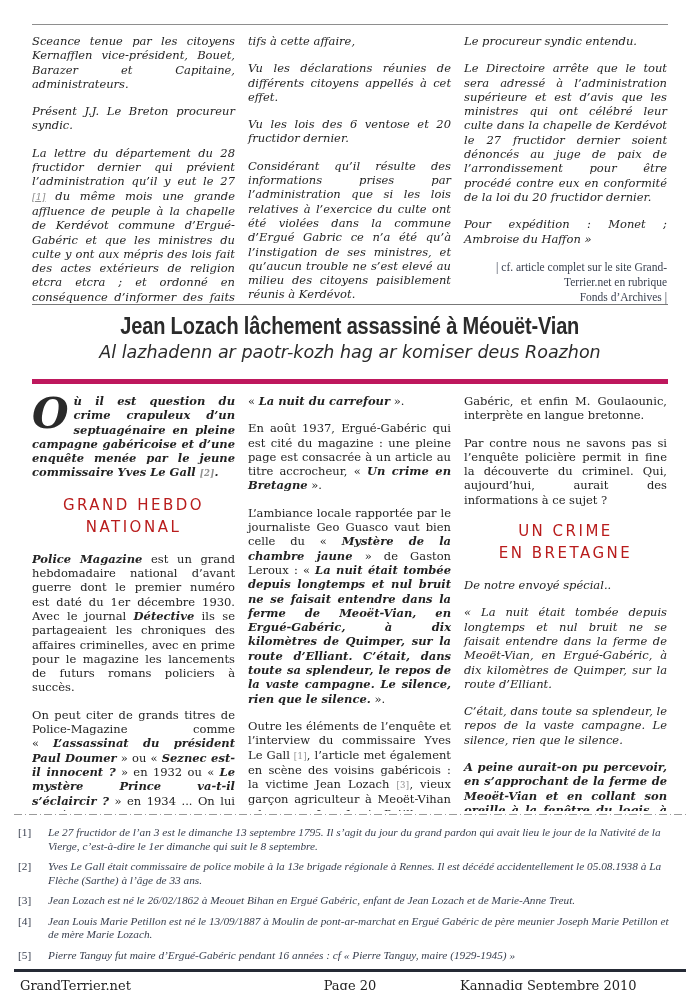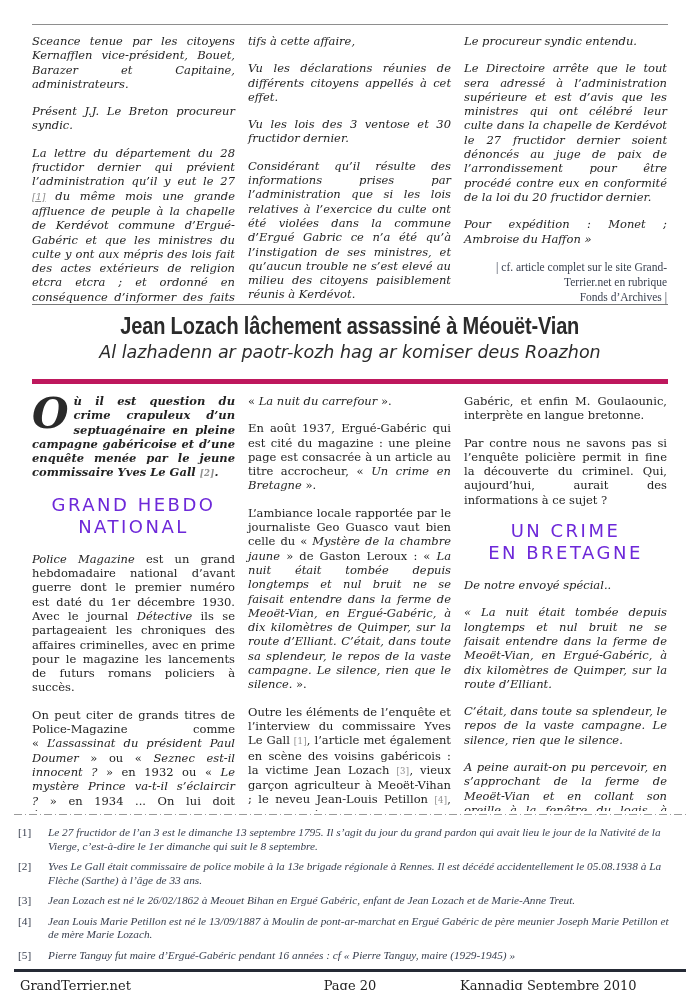--- a/index.html
+++ b/index.html
@@ -22,26 +22,26 @@
                   transform:scaleX(.87);letter-spacing:-.2px;white-space:nowrap;}
   .headline-subtitle{font-family:"DejaVu Sans",sans-serif;font-style:italic;font-weight:normal;
                      font-size:17.5px;line-height:22px;color:#2b2b2b;margin:1px 0 8px;}
   
   .article{display:flex;gap:13px;height:417px;overflow:hidden;padding-top:10px;}
   .acol{width:203px;flex:0 0 auto;font-size:11.5px;line-height:14.3px;text-align:justify;}
   .acol p{margin:0 0 13px 0;}
   .lead{font-style:italic;font-weight:bold;}
   .dropcap{float:left;font-family:"DejaVu Serif",serif;font-style:italic;font-weight:bold;
            font-size:42px;line-height:33px;padding:3px 5px 0 0;color:#2a2a2a;}
-  .sec-heading{font-family:"DejaVu Sans",sans-serif;font-weight:normal;font-size:18px;
+  .sec-heading{font-family:"DejaVu Sans",sans-serif;font-weight:normal;font-size:15px;
                line-height:22px;letter-spacing:2.5px;text-align:center;white-space:pre-line;
-               margin:10px 0 14px;color:#6d28d9;}
+               margin:10px 0 14px;color:#b91c1c;}
   .quote{font-style:italic;}
   
-  .seg-i{font-style:italic;}
+  .seg-i{font-style:italic;font-weight:bold;}
   .seg-ref{color:#8e8e8e;font-size:8.5px;letter-spacing:.3px;}
   .seg-ref-u{color:#8e8e8e;font-size:9.5px;text-decoration:underline;}
   
   .foot{padding:0 14px;}
   .dashline{height:1px;margin:3px 0 11px;
             background:repeating-linear-gradient(90deg,#9a9a9a 0 8px,transparent 8px 11px,
                        #9a9a9a 11px 12px,transparent 12px 15px);}
   .footnotes{font-family:"Liberation Serif",serif;font-size:11.3px;line-height:13.5px;
              color:#3a4150;}
   .fn{display:flex;margin-bottom:7px;}
@@ -63,21 +63,21 @@
 
     <div class="top-section">
       <div class="tcol">
         <p>Sceance tenue par les citoyens Kernafflen vice-président, Bouet, Barazer et Capitaine, administrateurs.</p>
         <p>Présent J.J. Le Breton procureur syndic.</p>
         <p><span>La lettre du département du 28 fructidor dernier qui prévient l’administration qu’il y eut le 27 </span><span class="seg-ref-u">[1]</span><span> du même mois une grande affluence de peuple à la chapelle de Kerdévot commune d’Ergué-Gabéric et que les ministres du culte y ont aux mépris des lois fait des actes extérieurs de religion etcra etcra ; et ordonné en conséquence d’informer des faits rela-</span></p>
       </div>
       <div class="tcol">
         <p>tifs à cette affaire,</p>
         <p>Vu les déclarations réunies de différents citoyens appellés à cet effet.</p>
-        <p>Vu les lois des 3 ventose et 30 fructidor dernier.</p>
+        <p>Vu les lois des 6 ventose et 20 fructidor dernier.</p>
         <p>Considérant qu’il résulte des informations prises par l’administration que si les lois relatives à l’exercice du culte ont été violées dans la commune d’Ergué Gabric ce n’a été qu’à l’instigation de ses ministres, et qu’aucun trouble ne s’est elevé au milieu des citoyens paisiblement réunis à Kerdévot.</p>
       </div>
       <div class="tcol">
         <p>Le procureur syndic entendu.</p>
         <p>Le Directoire arrête que le tout sera adressé à l’administration supérieure et est d’avis que les ministres qui ont célébré leur culte dans la chapelle de Kerdévot le 27 fructidor dernier soient dénoncés au juge de paix de l’arrondissement pour être procédé contre eux en conformité de la loi du 20 fructidor dernier.</p>
         <p>Pour expédition : Monet ; Ambroise du Haffon »</p>
         <div class="source-note">
           <div>| cf. article complet sur le site Grand-</div>
           <div>Terrier.net en rubrique</div>
           <div>Fonds d’Archives |</div>

